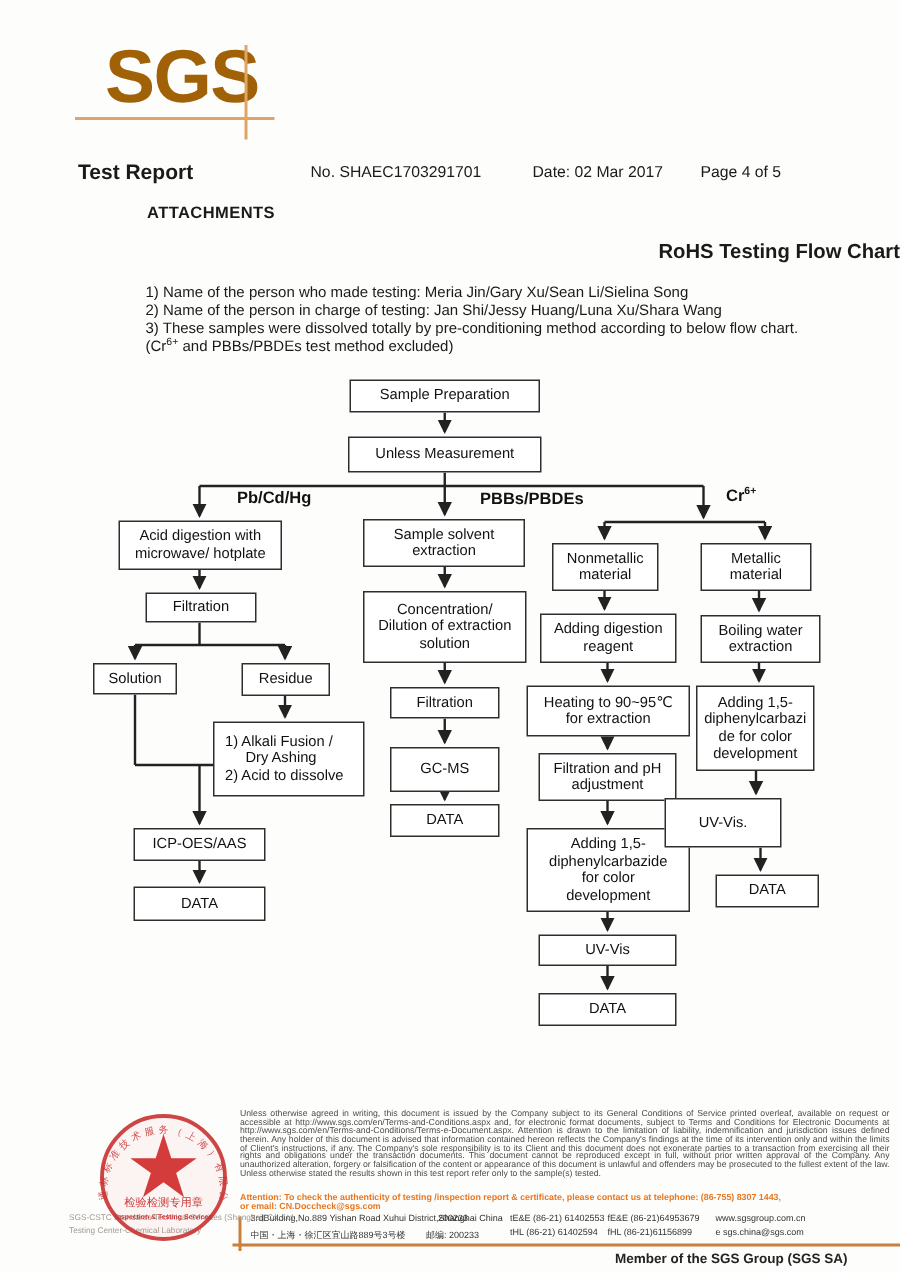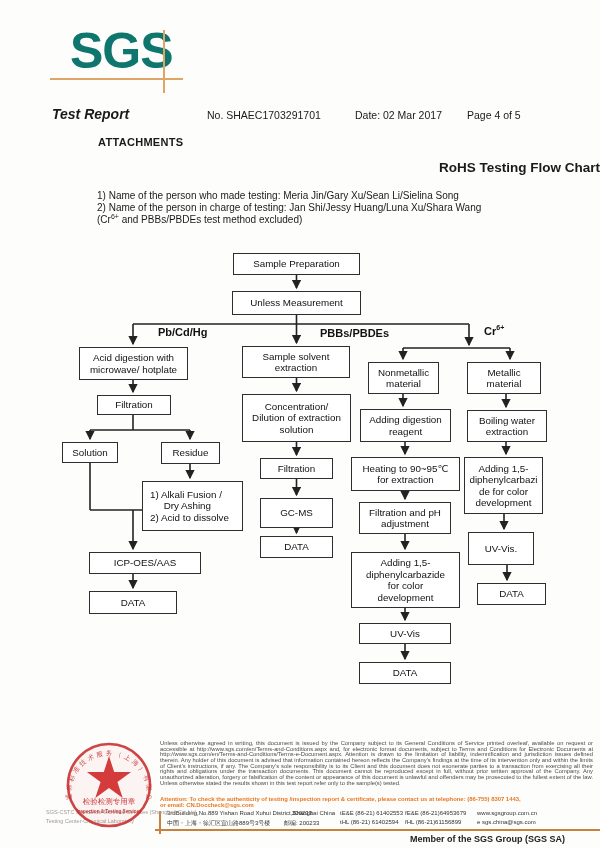--- a/index.html
+++ b/index.html
@@ -2,24 +2,24 @@
 <html><head>
 <meta charset="utf-8">
 <style>
   html,body{margin:0;padding:0;background:#e9e9e9;}
   .page{
     position:relative;width:600px;height:848px;margin:0 auto;background:#fdfdfc;
     font-family:"Liberation Sans","DejaVu Sans",sans-serif;color:#1a1a1a;overflow:hidden;
   }
   .abs{position:absolute;}
   
-  .logo-text{left:70px;top:26px;font-size:50px;font-weight:bold;color:#0f766e;letter-spacing:-1px;line-height:1;}
+  .logo-text{left:70px;top:26px;font-size:50px;font-weight:bold;color:#a16207;letter-spacing:-1px;line-height:1;}
   .logo-hline{left:50px;top:78px;width:133px;height:2.2px;background:#dfa567;}
   .logo-vline{left:163px;top:30px;width:2.2px;height:63px;background:#dfa567;}
-  .report-title{left:52px;top:106px;font-size:14px;font-weight:bold;font-style:italic;}
+  .report-title{left:52px;top:106px;font-size:14px;font-weight:bold;}
   .report-no{left:207px;top:109px;font-size:10.5px;}
   .report-date{left:355px;top:109px;font-size:10.5px;}
   .report-page{left:467px;top:109px;font-size:10.5px;}
   .attachments{left:98px;top:136px;font-size:11px;font-weight:bold;letter-spacing:.3px;}
   .chart-title{left:60px;top:160px;width:540px;text-align:right;font-size:13.5px;font-weight:bold;}
   .notes{left:97px;top:190px;font-size:10px;line-height:12px;}
   sup.small{font-size:7px;vertical-align:super;line-height:0;}
   
   .node{
     position:absolute;border:1.6px solid #2e2e2e;background:#fff;
@@ -52,20 +52,21 @@
   <div class="abs report-no">No. SHAEC1703291701</div>
   <div class="abs report-date">Date: 02 Mar 2017</div>
   <div class="abs report-page">Page 4 of 5</div>
 
   <div class="abs attachments">ATTACHMENTS</div>
   <div class="abs chart-title">RoHS Testing Flow Chart</div>
 
   <div class="abs notes">
     <div>1) Name of the person who made testing: Meria Jin/Gary Xu/Sean Li/Sielina Song</div>
     <div>2) Name of the person in charge of testing: Jan Shi/Jessy Huang/Luna Xu/Shara Wang</div>
+    <div>3) These samples were dissolved totally by pre-conditioning method according to below flow chart.</div>
     <div><span>(Cr</span><sup class="small">6+</sup><span> and PBBs/PBDEs test method excluded)</span></div>
   </div>
 
   <svg class="abs connectors" width="600" height="848" viewBox="0 0 600 848">
     <defs>
       <marker id="arw" markerWidth="8" markerHeight="8" refX="5.2" refY="3" orient="auto">
         <path d="M0,0 L6,3 L0,6 Z" fill="#222"></path>
       </marker>
     </defs>
     <g stroke="#222" stroke-width="1.6" fill="none">
@@ -113,21 +114,21 @@
   <div class="node" style="left:232px;top:291px;width:129px;height:24px">Unless Measurement</div>
 
   <div class="node" style="left:79px;top:347px;width:109px;height:33px">Acid digestion with
 microwave/ hotplate</div>
   <div class="node" style="left:97px;top:395px;width:74px;height:20px">Filtration</div>
   <div class="node" style="left:62px;top:442px;width:56px;height:21px">Solution</div>
   <div class="node" style="left:161px;top:442px;width:59px;height:22px">Residue</div>
   <div class="node leftalign" style="left:142px;top:481px;width:101px;height:50px">1) Alkali Fusion /
      Dry Ashing
 2) Acid to dissolve</div>
-  <div class="node" style="left:89px;top:552px;width:112px;height:22px">ICP-OES/AAS</div>
+  <div class="node" style="left:89px;top:552px;width:88px;height:22px">ICP-OES/AAS</div>
   <div class="node" style="left:89px;top:591px;width:88px;height:23px">DATA</div>
 
   <div class="node" style="left:242px;top:346px;width:108px;height:32px">Sample solvent
 extraction</div>
   <div class="node" style="left:242px;top:394px;width:109px;height:48px">Concentration/
 Dilution of extraction
 solution</div>
   <div class="node" style="left:260px;top:458px;width:73px;height:21px">Filtration</div>
   <div class="node" style="left:260px;top:498px;width:73px;height:30px">GC-MS</div>
   <div class="node" style="left:260px;top:536px;width:73px;height:22px">DATA</div>
@@ -148,21 +149,21 @@
   <div class="node" style="left:359px;top:662px;width:92px;height:22px">DATA</div>
 
   <div class="node" style="left:467px;top:362px;width:74px;height:32px">Metallic
 material</div>
   <div class="node" style="left:467px;top:410px;width:80px;height:32px">Boiling water
 extraction</div>
   <div class="node" style="left:464px;top:457px;width:79px;height:57px">Adding 1,5-
 diphenylcarbazi
 de for color
 development</div>
-  <div class="node" style="left:468px;top:532px;width:66px;height:33px">UV-Vis.</div>
+  <div class="node" style="left:443px;top:532px;width:78px;height:33px">UV-Vis.</div>
   <div class="node" style="left:477px;top:583px;width:69px;height:22px">DATA</div>
 
   <div class="abs legal">Unless otherwise agreed in writing, this document is issued by the Company subject to its General Conditions of Service printed overleaf, available on request or accessible at http://www.sgs.com/en/Terms-and-Conditions.aspx and, for electronic format documents, subject to Terms and Conditions for Electronic Documents at http://www.sgs.com/en/Terms-and-Conditions/Terms-e-Document.aspx. Attention is drawn to the limitation of liability, indemnification and jurisdiction issues defined therein. Any holder of this document is advised that information contained hereon reflects the Company's findings at the time of its intervention only and within the limits of Client's instructions, if any. The Company's sole responsibility is to its Client and this document does not exonerate parties to a transaction from exercising all their rights and obligations under the transaction documents. This document cannot be reproduced except in full, without prior written approval of the Company. Any unauthorized alteration, forgery or falsification of the content or appearance of this document is unlawful and offenders may be prosecuted to the fullest extent of the law. Unless otherwise stated the results shown in this test report refer only to the sample(s) tested.</div>
   <div class="abs attention">
     <div>Attention: To check the authenticity of testing /inspection report &amp; certificate, please contact us at telephone: (86-755) 8307 1443,</div>
     <div>or email: CN.Doccheck@sgs.com</div>
   </div>
 
   <span class="addr" style="left:167px;top:810px;">3rdBuilding,No.889 Yishan Road Xuhui District,Shanghai China</span>
   <span class="addr" style="left:292px;top:810px;">200233</span>

